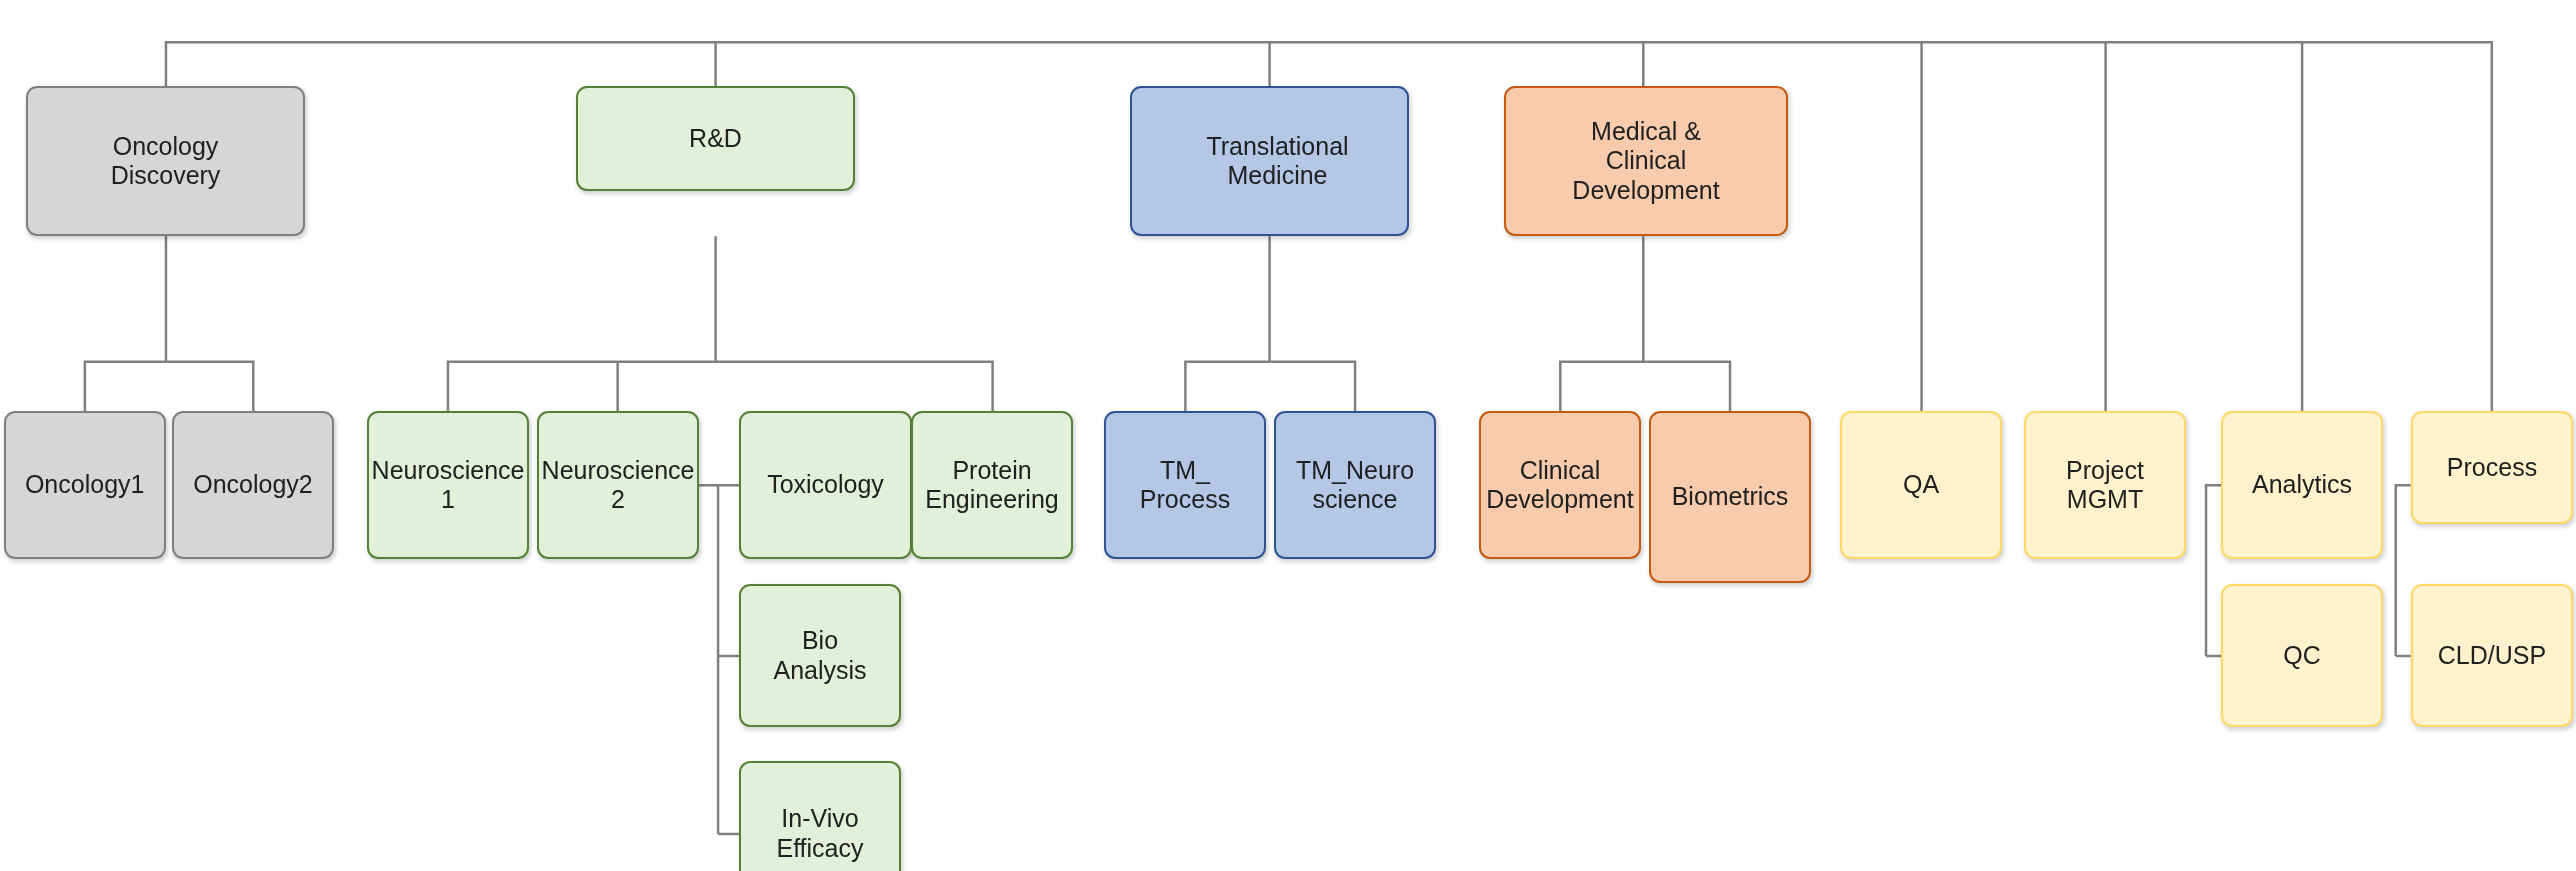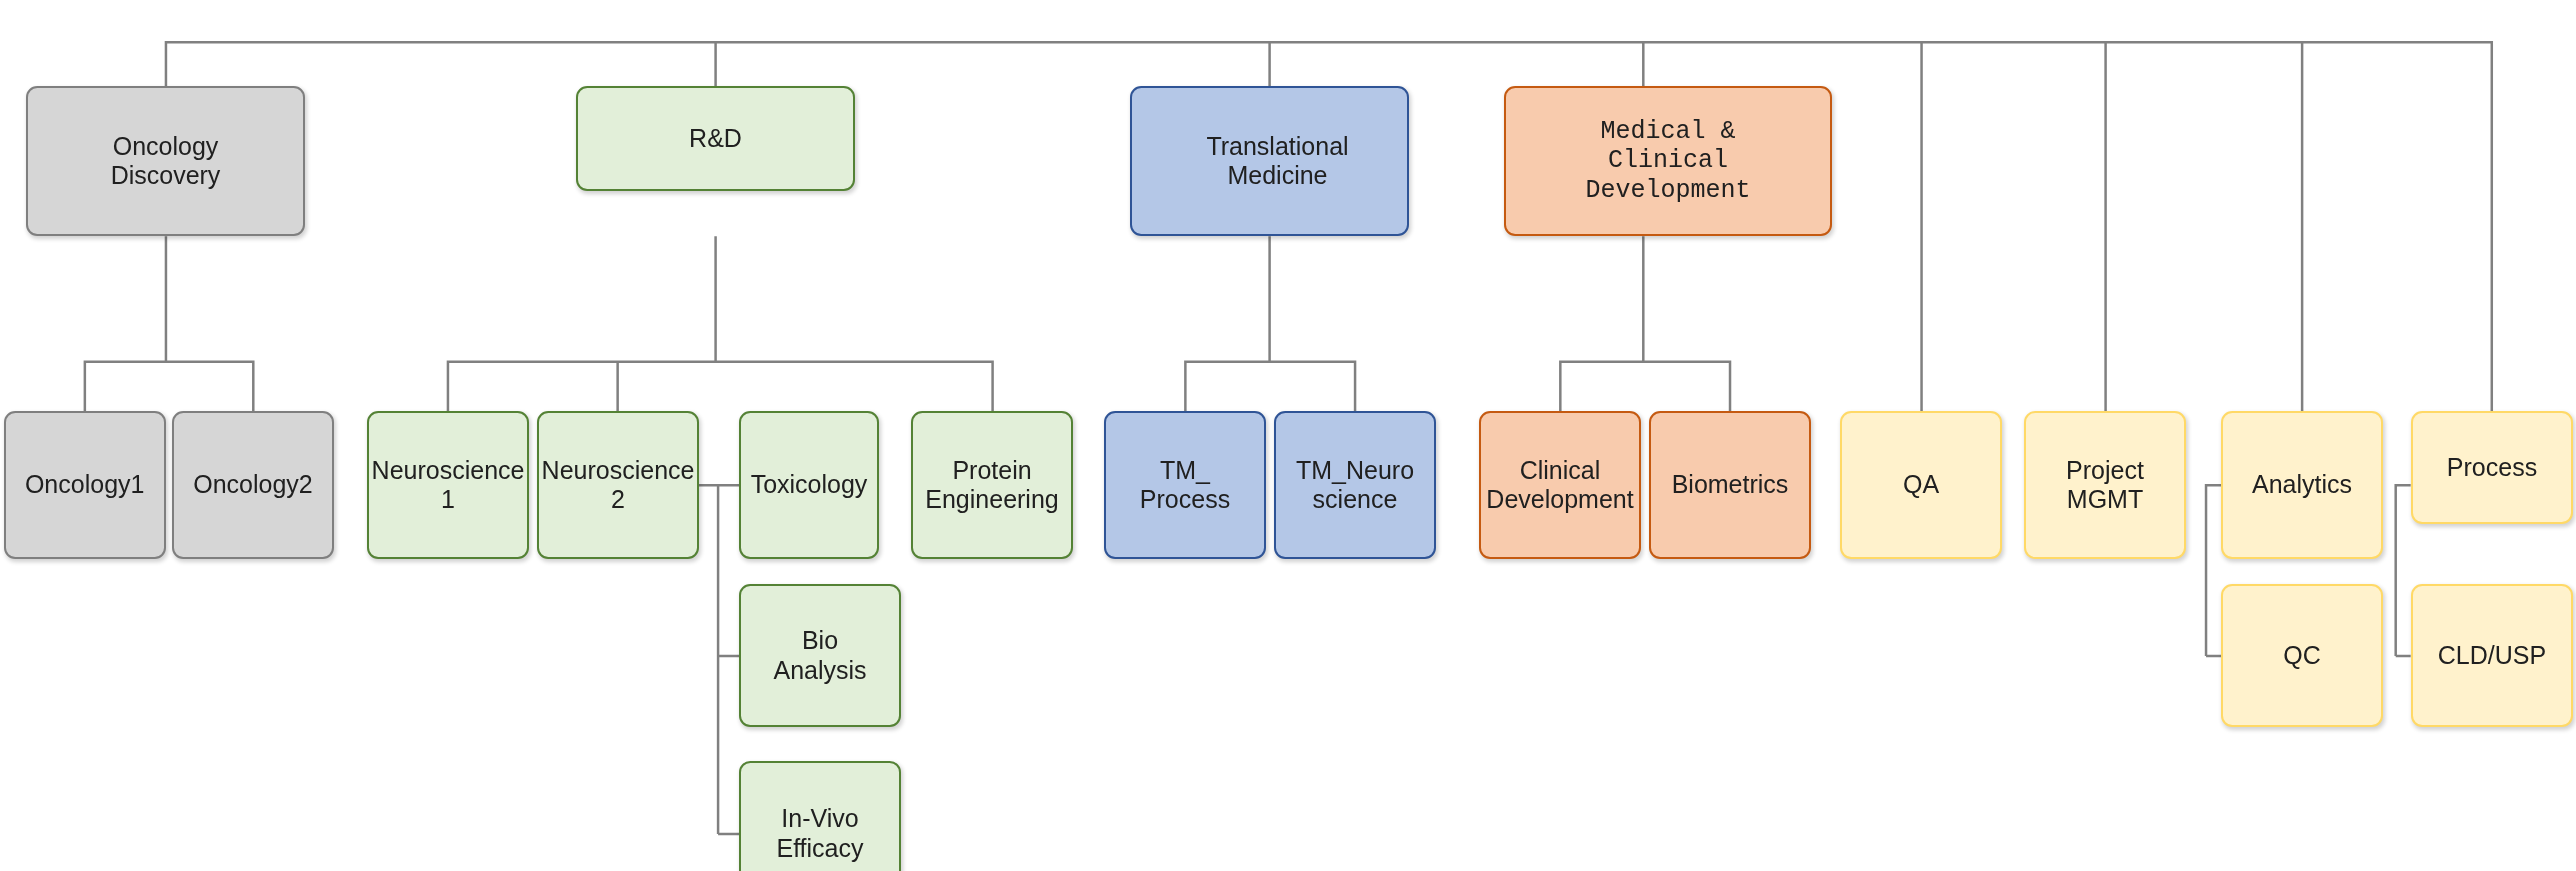--- a/index.html
+++ b/index.html
@@ -41,60 +41,60 @@
       <span class="lbl">Oncology
 Discovery</span>
     </div>
   <div class="node green" style="left:576px;top:49px;width:279px;height:105px;">
       <span class="lbl">R&amp;D</span>
     </div>
   <div class="node blue" style="left:1130px;top:49px;width:279px;height:150px;padding-left:16px;">
       <span class="lbl">Translational
 Medicine</span>
     </div>
-  <div class="node orange" style="left:1504px;top:49px;width:328px;height:150px;font-family:Liberation Mono, monospace;">
+  <div class="node orange" style="left:1504px;top:49px;width:284px;height:150px;">
       <span class="lbl">Medical &amp;
 Clinical
 Development</span>
     </div>
 
   <div class="node gray" style="left:3.7px;top:374px;width:162px;height:148px;">
       <span class="lbl">Oncology1</span>
     </div>
   <div class="node gray" style="left:172px;top:374px;width:162px;height:148px;">
       <span class="lbl">Oncology2</span>
     </div>
   <div class="node green" style="left:367px;top:374px;width:162px;height:148px;">
       <span class="lbl">Neuroscience
 1</span>
     </div>
   <div class="node green" style="left:537px;top:374px;width:162px;height:148px;">
       <span class="lbl">Neuroscience
 2</span>
     </div>
-  <div class="node green" style="left:739px;top:374px;width:140px;height:148px;">
+  <div class="node green" style="left:739px;top:374px;width:173px;height:148px;">
       <span class="lbl">Toxicology</span>
     </div>
   <div class="node green" style="left:911px;top:374px;width:162px;height:148px;">
       <span class="lbl">Protein
 Engineering</span>
     </div>
   <div class="node blue" style="left:1104px;top:374px;width:162px;height:148px;">
       <span class="lbl">TM_
 Process</span>
     </div>
   <div class="node blue" style="left:1274px;top:374px;width:162px;height:148px;">
       <span class="lbl">TM_Neuro
 science</span>
     </div>
   <div class="node orange" style="left:1479px;top:374px;width:162px;height:148px;">
       <span class="lbl">Clinical
 Development</span>
     </div>
-  <div class="node orange" style="left:1649px;top:374px;width:162px;height:148px;">
+  <div class="node orange" style="left:1649px;top:374px;width:162px;height:172px;">
       <span class="lbl">Biometrics</span>
     </div>
   <div class="node yellow" style="left:1840px;top:374px;width:162px;height:148px;">
       <span class="lbl">QA</span>
     </div>
   <div class="node yellow" style="left:2024px;top:374px;width:162px;height:148px;">
       <span class="lbl">Project
 MGMT</span>
     </div>
   <div class="node yellow" style="left:2221px;top:374px;width:162px;height:148px;">

